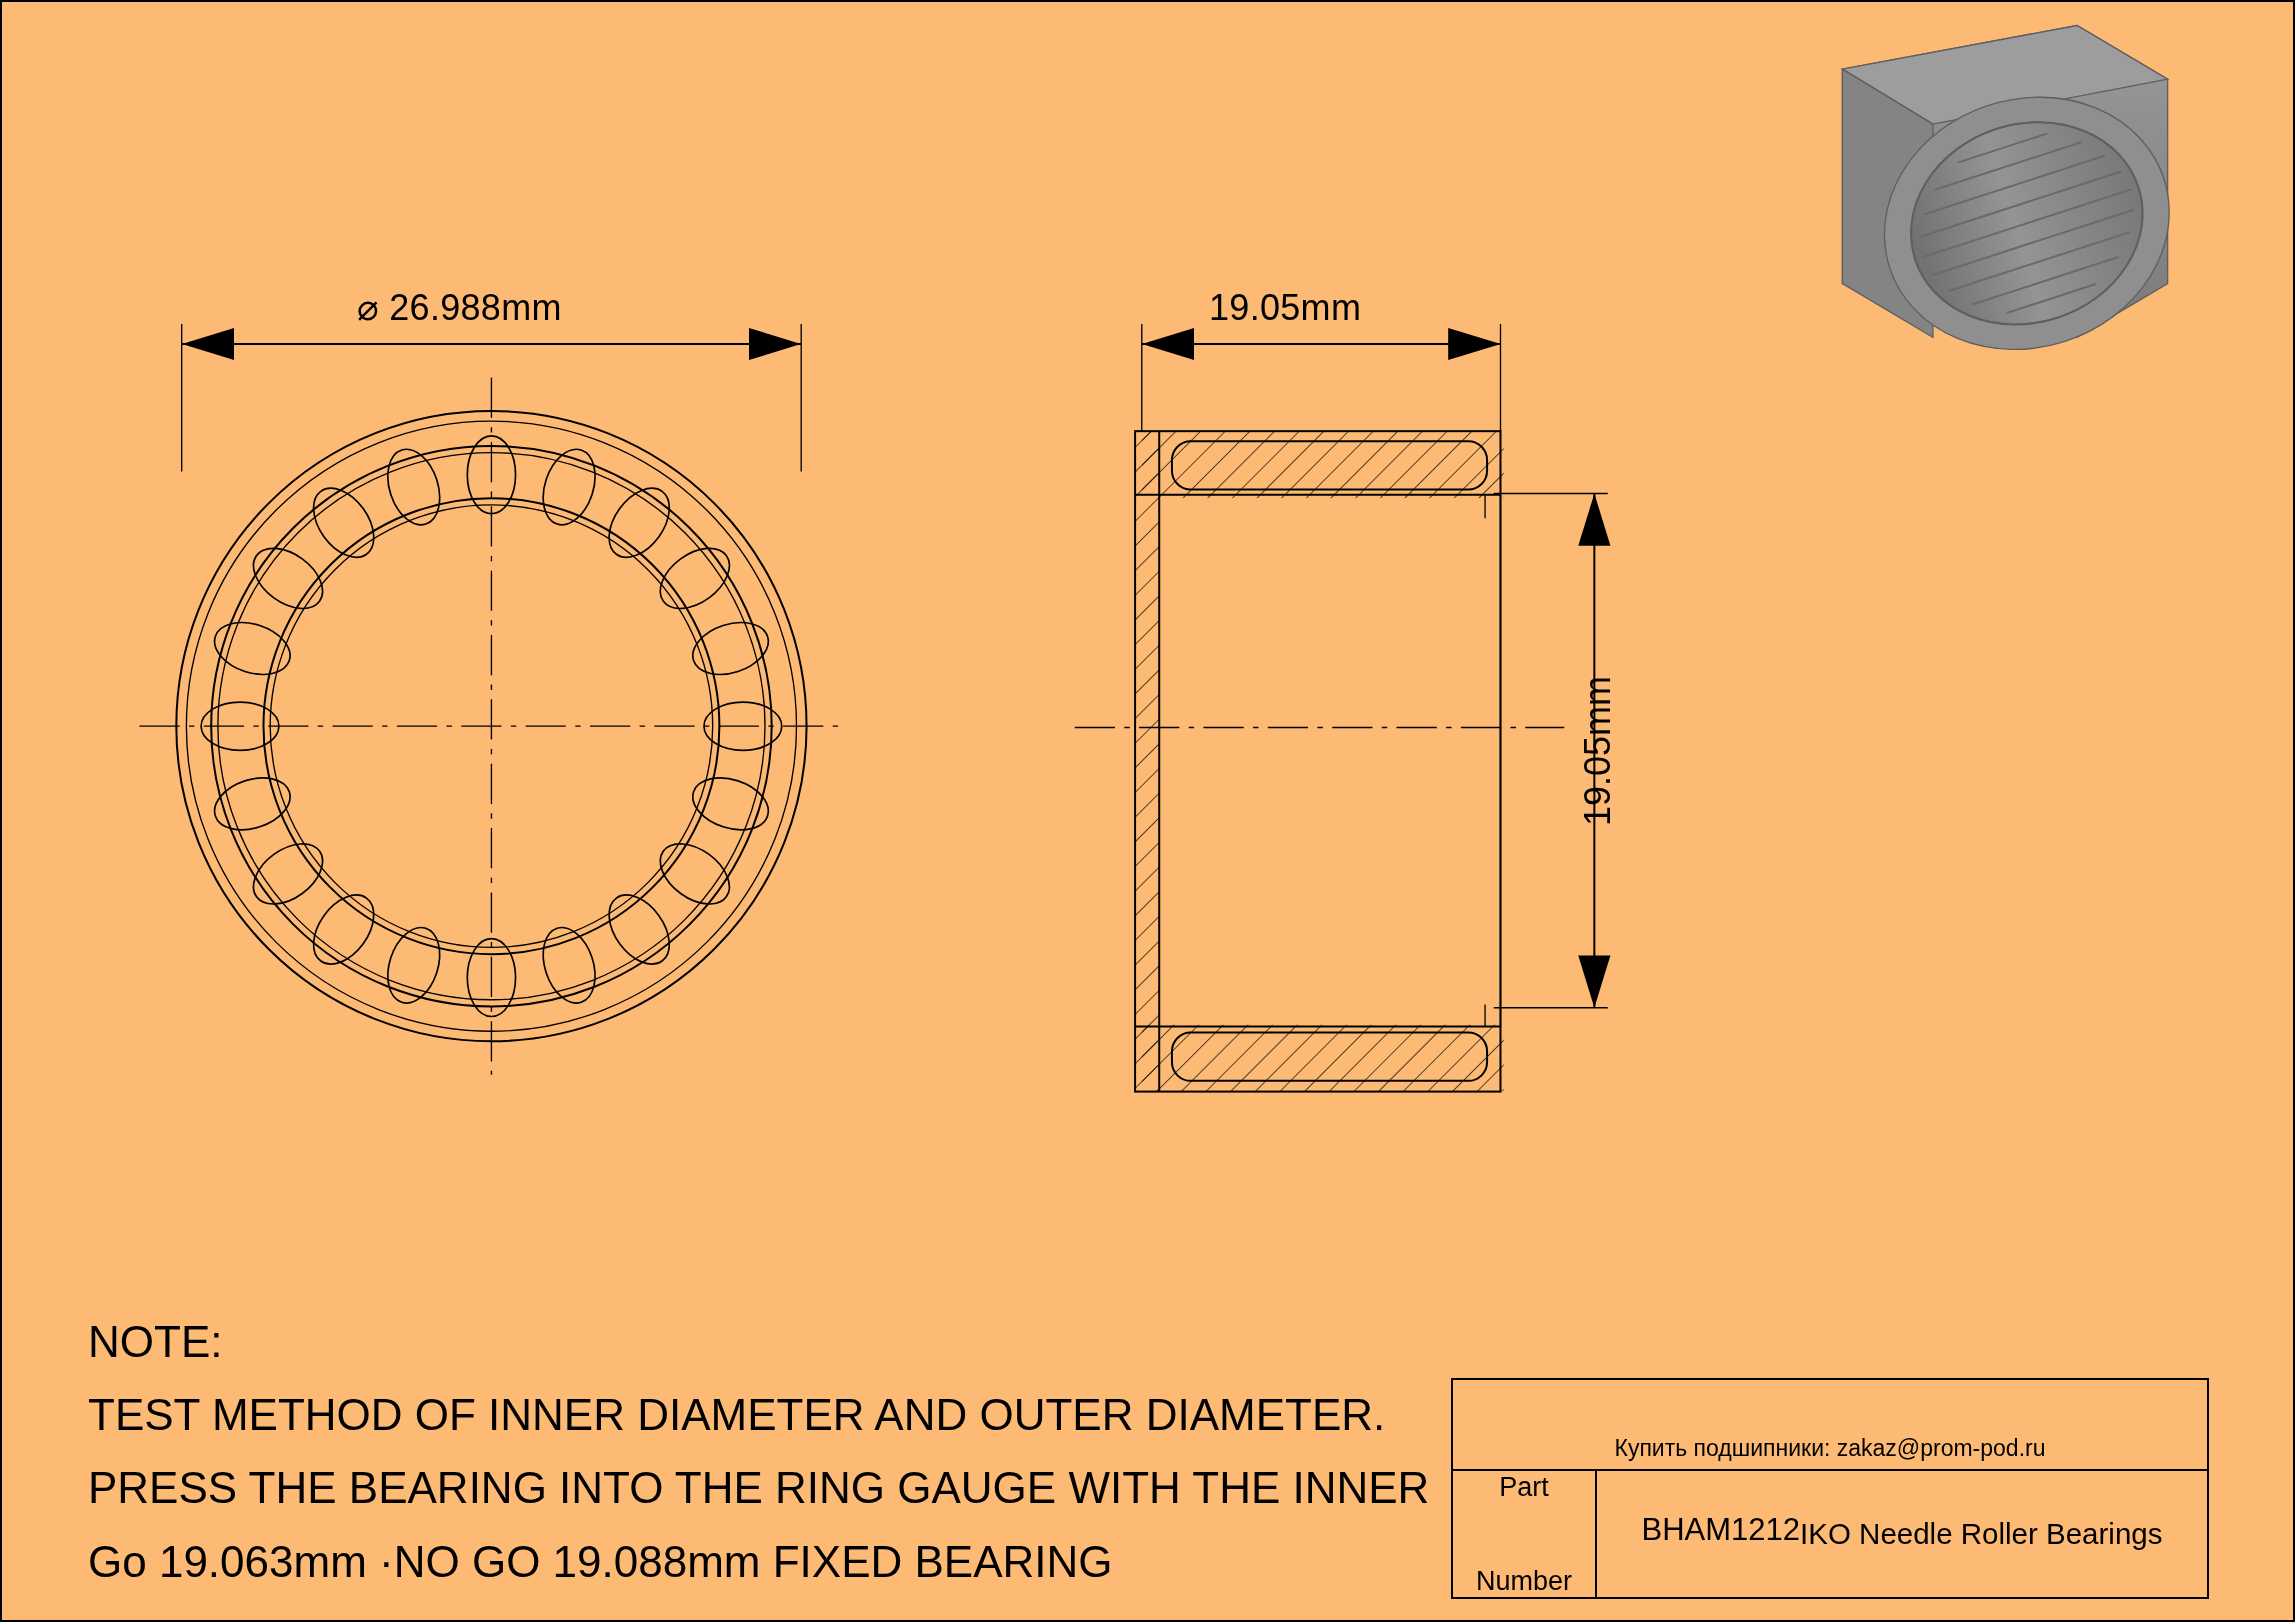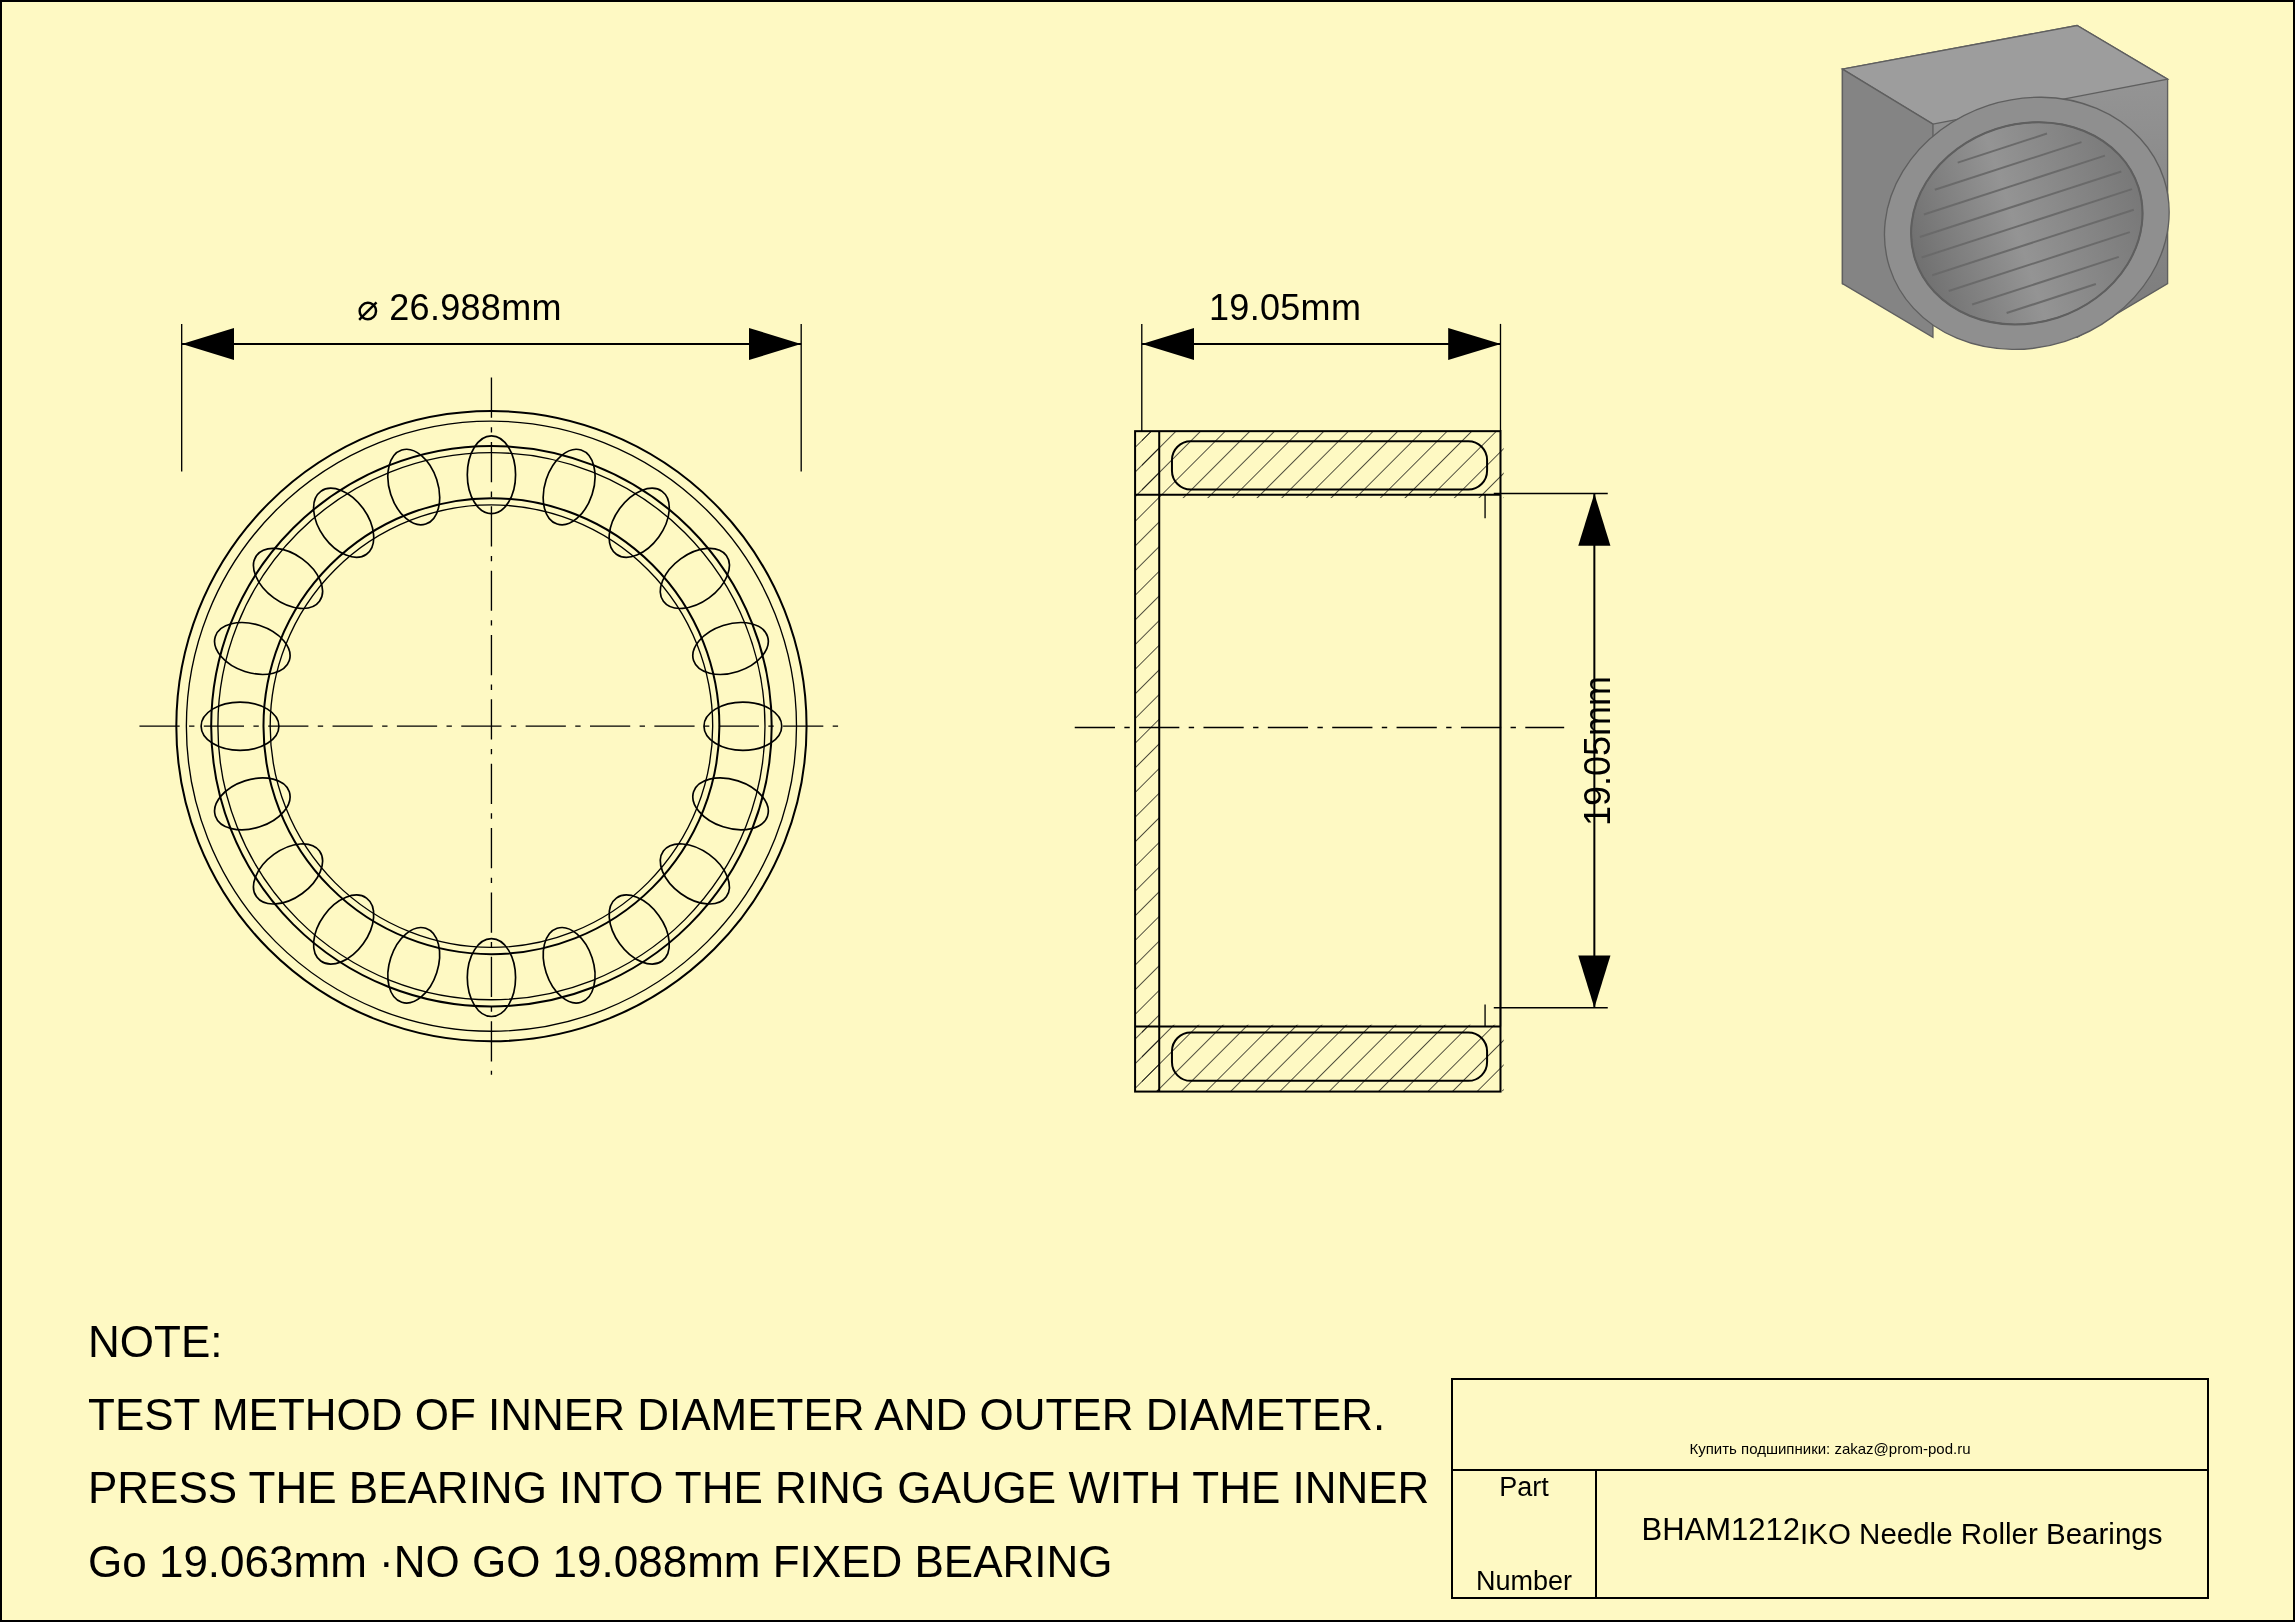--- a/index.html
+++ b/index.html
@@ -13,21 +13,21 @@
     font-family: "Liberation Sans", sans-serif;
     color: #000000;
     overflow: hidden;
   }
   #sheet {
     position: relative;
     width: 2295px;
     height: 1622px;
     box-sizing: border-box;
     border: 2px solid #000000;
-    background: #fef9c3;
+    background: #fdba74;
   }
   .abs { position: absolute; }
 
   
   .dim-text {
     font-size: 36px;
     letter-spacing: 0.3px;
     white-space: nowrap;
   }
   .vert-dim {
@@ -96,21 +96,21 @@
     justify-content: center;
   }
   #title-block .tb-part {
     font-size: 31px;
     margin-bottom: 8px;
   }
   #title-block .tb-desc {
     font-size: 29.5px;
   }
   #title-block .tb-contact {
-    font-size: 15px;
+    font-size: 23px;
     margin-top: 48px;
   }
 
   
   #draw-svg {
     position: absolute;
     left: 0; top: 0;
     width: 2295px;
     height: 1622px;
     pointer-events: none;

